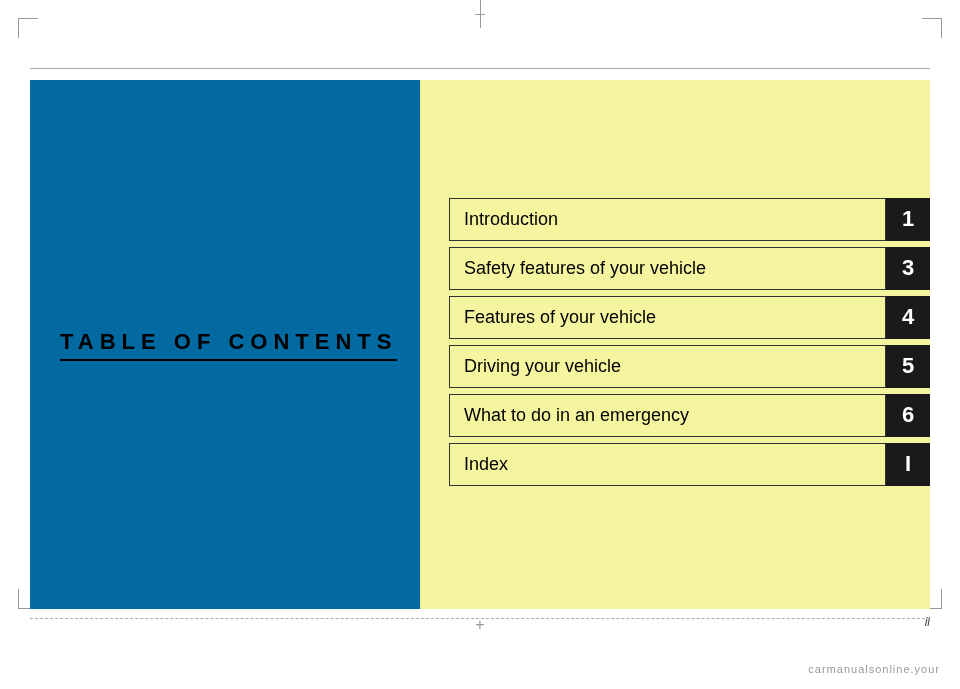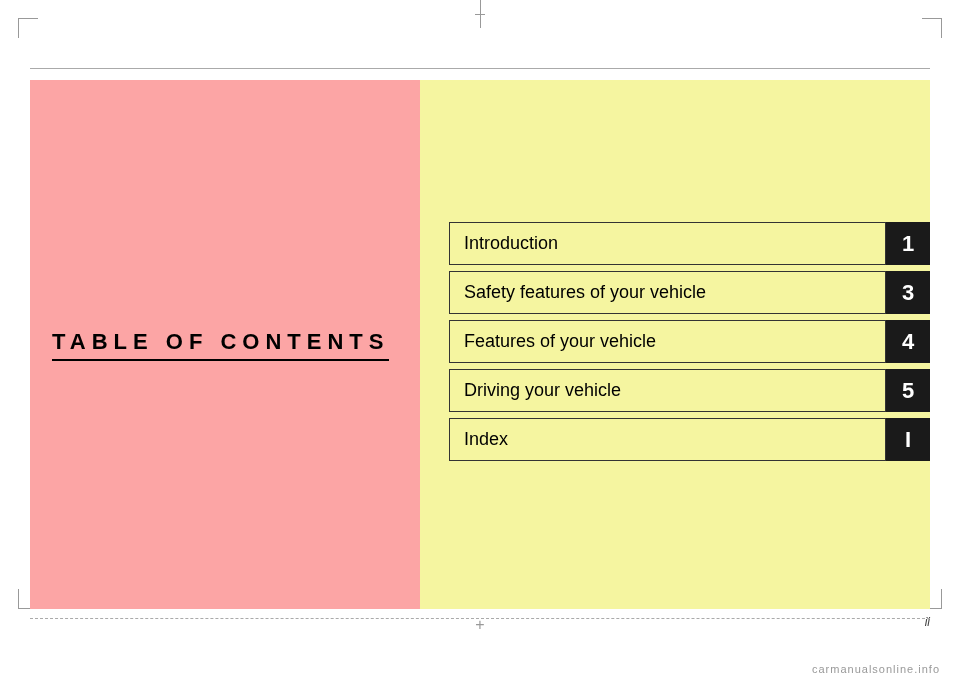--- a/index.html
+++ b/index.html
@@ -95,25 +95,25 @@
       background: #f5f5a0;
     }
 
     
     .left-panel {
       position: absolute;
       top: 80px;
       left: 30px;
       width: 390px;
       bottom: 80px;
-      background: #fca5a5;
+      background: #0369a1;
       display: flex;
       align-items: center;
       justify-content: flex-start;
-      padding-left: 22px;
+      padding-left: 30px;
     }
 
     .toc-title {
       font-family: Arial, sans-serif;
       font-weight: bold;
       font-size: 22px;
       letter-spacing: 6px;
       color: #000;
       text-transform: uppercase;
       border-bottom: 2px solid #000;
@@ -216,24 +216,28 @@
     </div>
     <div class="toc-entry">
       <div class="toc-label">Features of your vehicle</div>
       <div class="toc-number">4</div>
     </div>
     <div class="toc-entry">
       <div class="toc-label">Driving your vehicle</div>
       <div class="toc-number">5</div>
     </div>
     <div class="toc-entry">
+      <div class="toc-label">What to do in an emergency</div>
+      <div class="toc-number">6</div>
+    </div>
+    <div class="toc-entry">
       <div class="toc-label">Index</div>
       <div class="toc-number">I</div>
     </div>
   </div>
 
 <div class="bottom-rule"></div>
 
 <div class="cross-bottom"></div>
 
 <div class="page-number">ii</div>
 
-<div class="watermark">carmanualsonline.info</div>
+<div class="watermark">carmanualsonline.your</div>
 
 </body></html>

